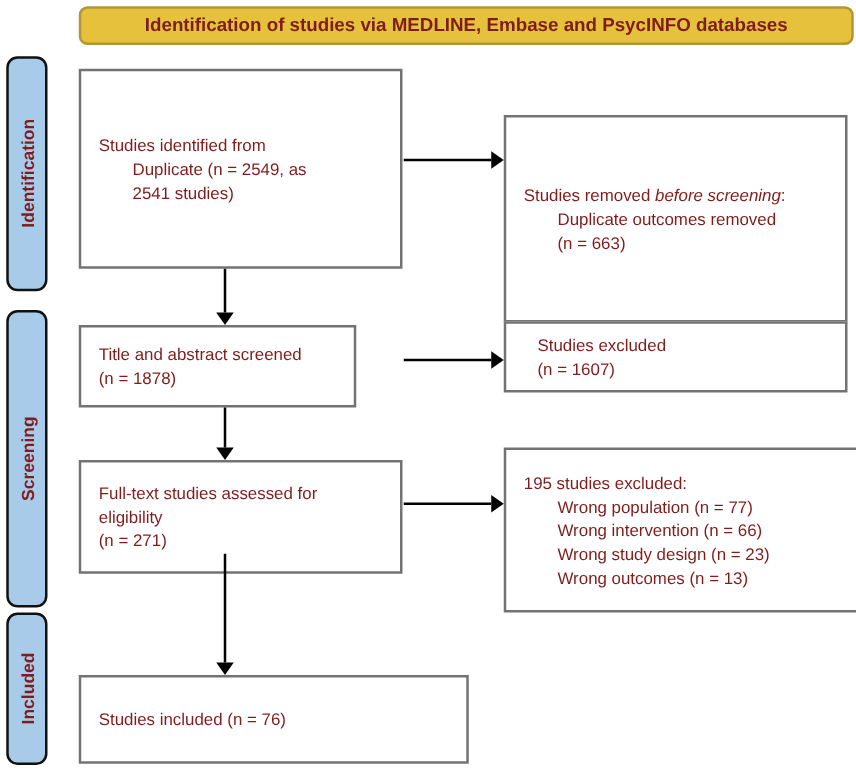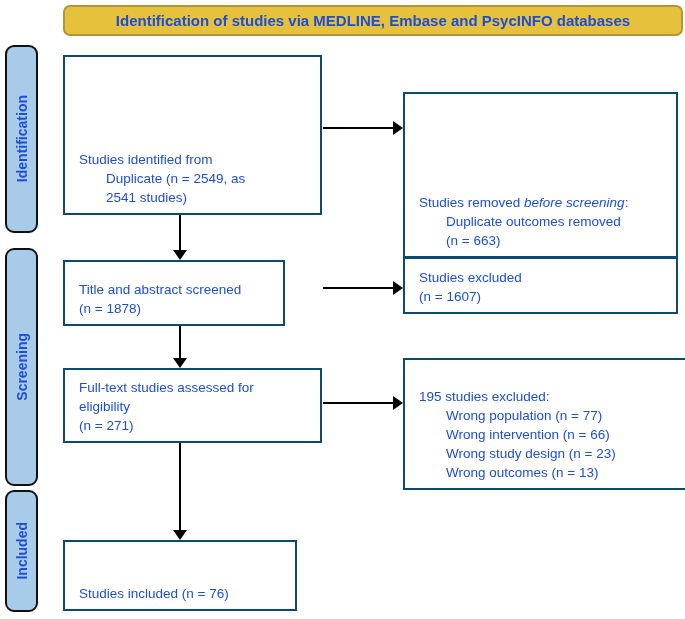--- a/index.html
+++ b/index.html
@@ -2,21 +2,21 @@
 <html><head>
 <meta charset="utf-8">
 <style>
   html, body { margin: 0; padding: 0; background: #ffffff; }
   .canvas {
     position: relative;
     width: 685px;
     height: 619px;
     background: #ffffff;
     font-family: "Liberation Sans", sans-serif;
-    color: #1d4ed8;
+    color: #7f1d1d;
     overflow: hidden;
   }
   .banner {
     position: absolute;
     left: 63px; top: 5px; width: 620px; height: 31px;
     box-sizing: border-box;
     border: 2px solid #b39539;
     border-radius: 7px;
     background: #e5c13c;
     display: flex; align-items: center; justify-content: center;
@@ -34,23 +34,23 @@
   .stage-label {
     writing-mode: vertical-rl;
     transform: rotate(180deg);
     font-size: 14px;
     font-weight: bold;
     white-space: nowrap;
   }
   .box {
     position: absolute;
     box-sizing: border-box;
-    border: 2px solid #0c4a6e;
+    border: 2px solid #737373;
     background: #ffffff;
-    display: flex; align-items: flex-end;
+    display: flex; align-items: center;
   }
   .box-text { width: 100%; padding: 6px 6px 6px 14px; }
   .line { font-size: 13.5px; line-height: 19px; }
   .indent { padding-left: 27px; }
   .arrow-h { position: absolute; height: 2px; background: #000000; }
   .arrow-h::after {
     content: ""; position: absolute; right: -10px; top: -6px;
     width: 0; height: 0;
     border-top: 7px solid transparent;
     border-bottom: 7px solid transparent;
@@ -98,46 +98,46 @@
     </div>
   </div>
 
   <div class="box" style="left:63px;top:260px;width:222px;height:66px;">
     <div class="box-text">
       <div class="line">Title and abstract screened</div>
       <div class="line">(n = 1878)</div>
     </div>
   </div>
 
-  <div class="box" style="left:403px;top:257px;width:275px;height:57px;">
+  <div class="box" style="left:403px;top:257px;width:275px;height:57px;padding-left:11px;">
     <div class="box-text">
       <div class="line">Studies excluded</div>
       <div class="line">(n = 1607)</div>
     </div>
   </div>
 
-  <div class="box" style="left:63px;top:368px;width:259px;height:75px;">
+  <div class="box" style="left:63px;top:368px;width:259px;height:91px;">
     <div class="box-text">
       <div class="line">Full-text studies assessed for</div>
       <div class="line">eligibility</div>
       <div class="line">(n = 271)</div>
     </div>
   </div>
 
   <div class="box" style="left:403px;top:358px;width:319px;height:132px;">
     <div class="box-text">
       <div class="line">195 studies excluded:</div>
       <div class="line indent">Wrong population (n = 77)</div>
       <div class="line indent">Wrong intervention (n = 66)</div>
       <div class="line indent">Wrong study design (n = 23)</div>
       <div class="line indent">Wrong outcomes (n = 13)</div>
     </div>
   </div>
 
-  <div class="box" style="left:63px;top:540px;width:234px;height:71px;">
+  <div class="box" style="left:63px;top:540px;width:312px;height:71px;">
     <div class="box-text">
       <div class="line">Studies included (n = 76)</div>
     </div>
   </div>
 
   <div class="arrow-h" style="left:323px;top:127px;width:70px;"></div>
   <div class="arrow-v" style="left:179px;top:215px;height:35px;"></div>
   <div class="arrow-h" style="left:323px;top:287px;width:70px;"></div>
   <div class="arrow-v" style="left:179px;top:326px;height:32px;"></div>
   <div class="arrow-h" style="left:323px;top:402px;width:70px;"></div>

